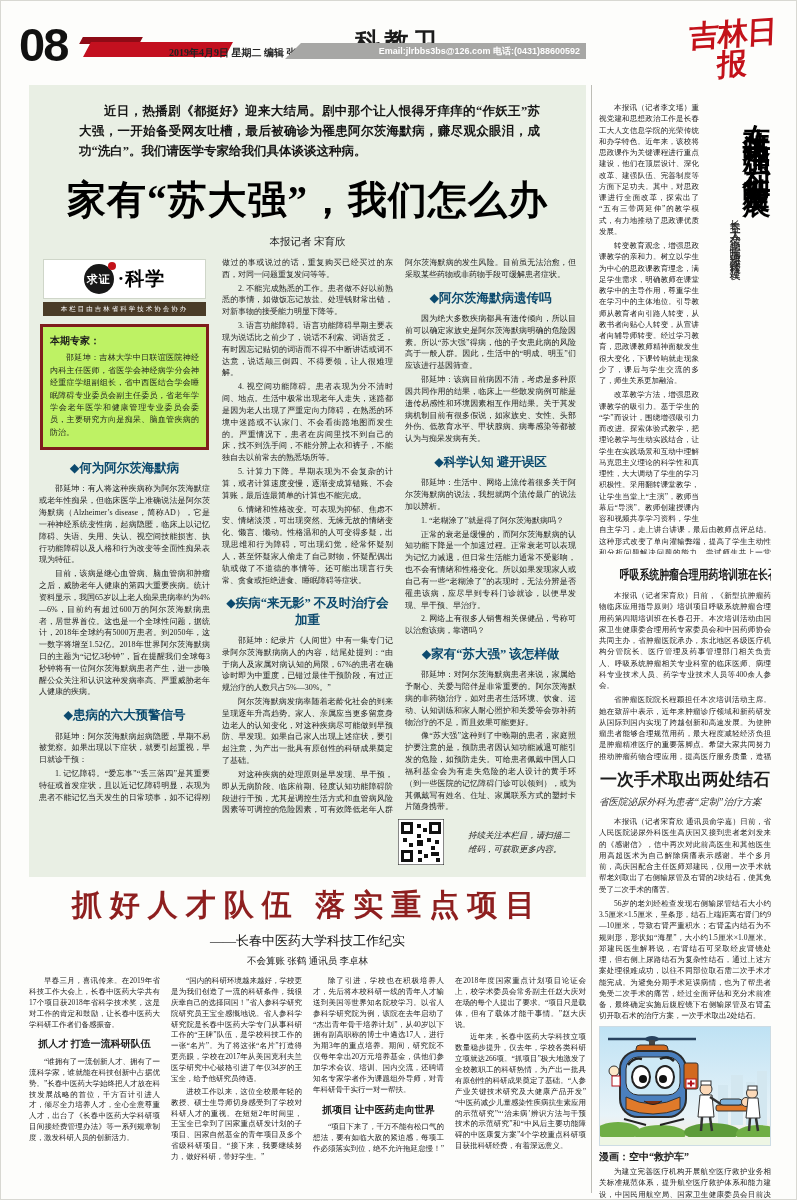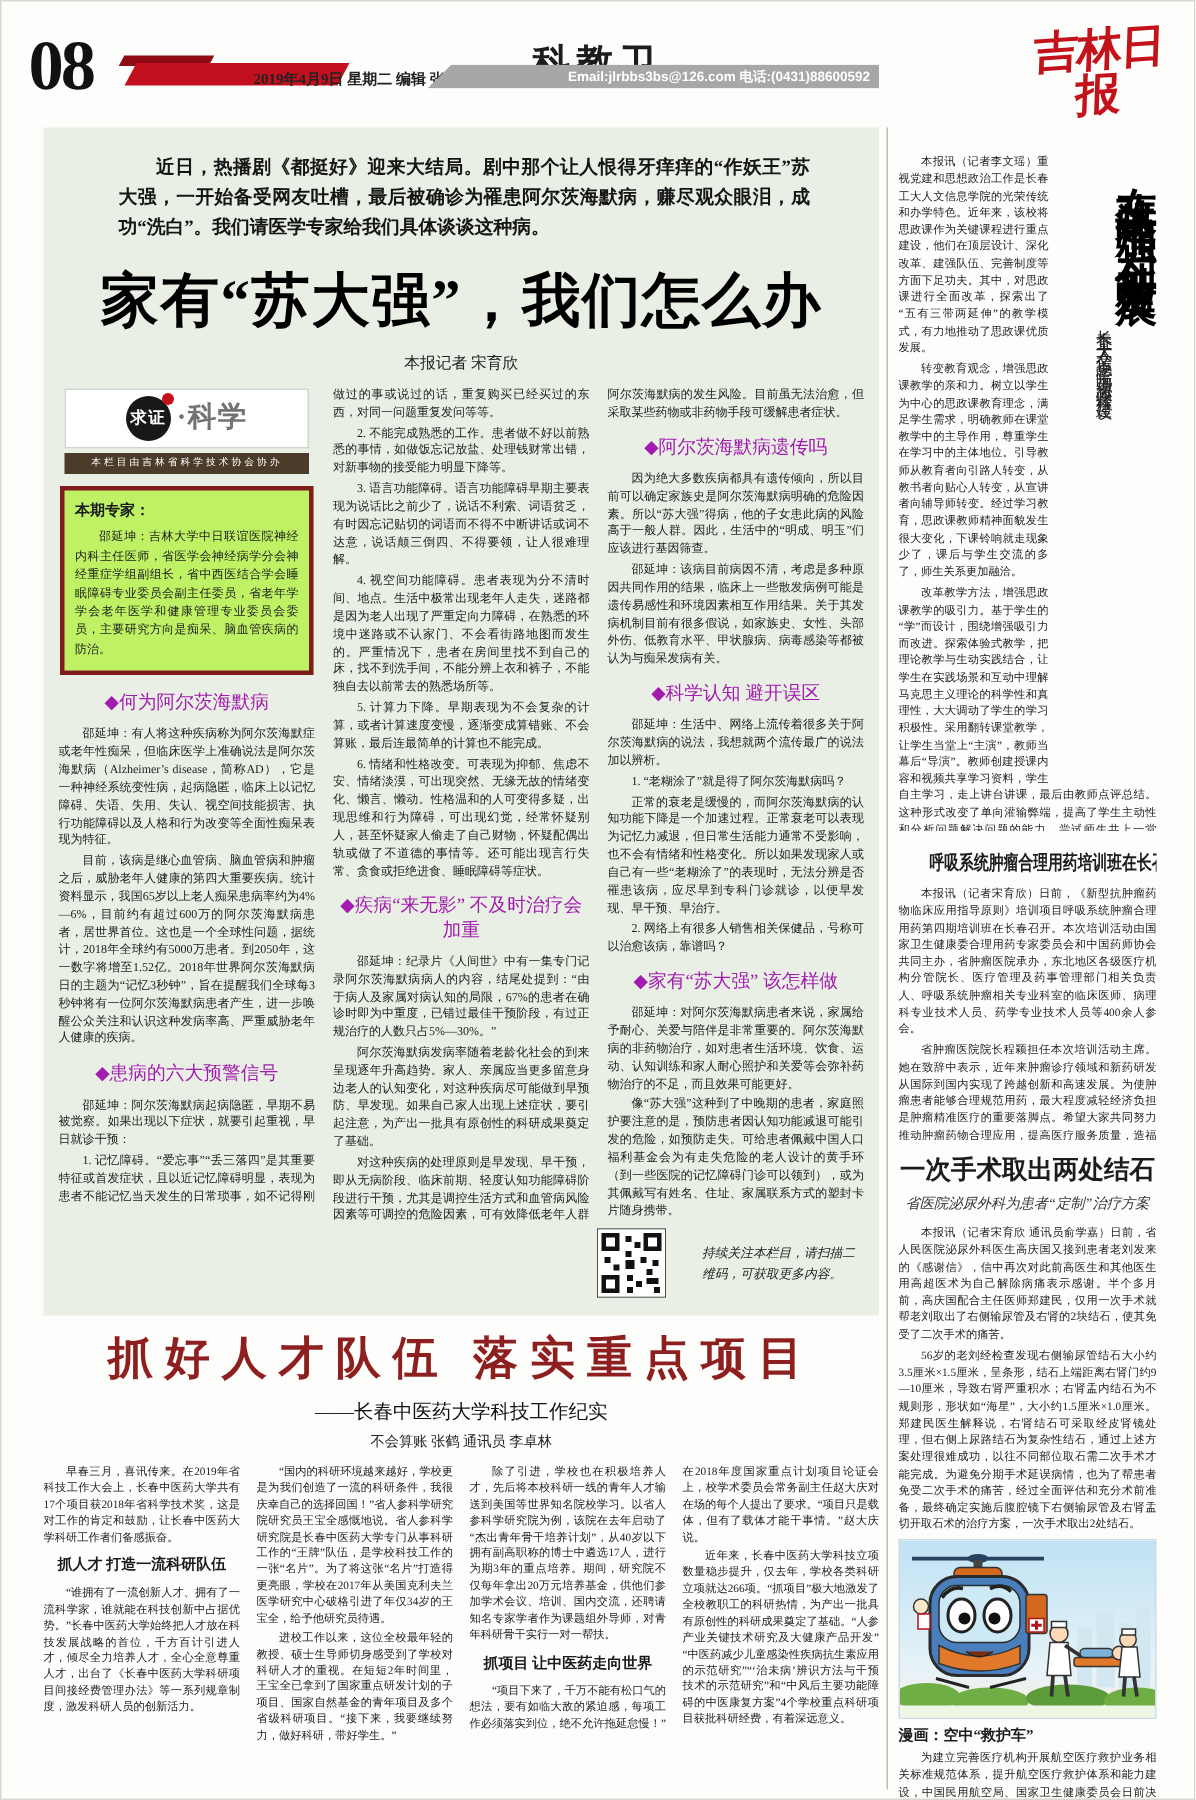--- a/index.html
+++ b/index.html
@@ -1,48 +1,48 @@
 <!DOCTYPE html>
 <html lang="zh"><head>
 <meta charset="utf-8">
 <style>
   html,body{margin:0;padding:0;background:#f2f2ee;}
   .page{position:relative;width:797px;height:1200px;background:#fdfdfb;margin:0 auto;
         font-family:"Liberation Serif","DejaVu Serif",serif;color:#1c1c1c;overflow:hidden;
         border:1px solid #d8d8d2;box-sizing:border-box;}
   
-  .pg-num{position:absolute;left:18px;top:16px;font-family:Liberation Serif, serif;
+  .pg-num{position:absolute;left:18px;top:16px;font-family:Liberation Sans, sans-serif;
           font-size:47px;font-weight:800;letter-spacing:-2px;color:#111;}
   .redflag{position:absolute;left:86px;top:41px;width:142px;height:15px;background:#c3101f;
            transform:skewX(-28deg);}
   .redflag2{position:absolute;left:80px;top:36px;width:60px;height:7px;background:#8e0b16;
            transform:skewX(-28deg);}
   .dateline{position:absolute;left:168px;top:45px;font-size:10px;font-weight:700;color:#222;white-space:nowrap;}
   .section-title{position:absolute;left:0;right:0;top:24px;text-align:center;font-size:25px;font-weight:800;letter-spacing:4px;}
   .graybar{position:absolute;left:284px;top:42px;width:301px;height:16px;background:#a7a7a5;
            clip-path:polygon(16px 0,100% 0,100% 100%,0 100%);display:flex;align-items:center;justify-content:flex-end;}
   .graybar span{font-family:"Liberation Sans","DejaVu Sans",sans-serif;font-size:9px;color:#fff;font-weight:700;padding-right:6px;white-space:nowrap;}
   .masthead{position:absolute;right:10px;top:18px;width:108px;font-size:30px;line-height:1.0;font-weight:900;
             color:#c3121a;transform:rotate(-4deg) skewX(-6deg);text-align:center;letter-spacing:-1px;}
   
   .feature{position:absolute;left:28px;top:84px;width:557px;height:792px;background:#e9efe4;box-sizing:border-box;padding:8px 10px;}
   .f-intro{margin:8px 36px 0 40px;font-size:12.5px;font-weight:700;line-height:1.6;text-align:justify;text-indent:2em;color:#151515;}
   .f-title{margin-top:12px;text-align:center;font-size:39px;font-weight:900;letter-spacing:1px;color:#000;}
   .f-byline{text-align:center;font-size:10.5px;margin-top:8px;color:#222;}
   .f-cols{margin-top:8px;height:586px;column-count:3;column-gap:12px;font-size:8px;line-height:1.48;
           text-align:justify;overflow:hidden;}
-  .f-cols [data-kind="heading"]{color:#a21caf;font-weight:400;font-size:12.5px;text-align:center;
+  .f-cols [data-kind="heading"]{color:#0c4a6e;font-weight:700;font-size:12.5px;text-align:center;
           margin:9px 0 7px;text-indent:0;break-after:avoid;line-height:1.3;}
   .f-cols [data-kind="para"]{text-indent:2em;margin:0 0 2px;}
   .logo-blk{break-inside:avoid;text-align:center;margin:2px 4px 8px;}
   .logo-row{display:flex;align-items:center;justify-content:center;gap:4px;background:#fff;padding:4px 6px;border:1px solid #cfd6c9;}
   .seal{position:relative;width:30px;height:30px;border-radius:50%;background:#181818;color:#fff;
         display:flex;align-items:center;justify-content:center;font-size:11px;font-weight:700;letter-spacing:1px;flex:0 0 auto;}
   .seal-dot{position:absolute;right:-2px;top:-2px;width:8px;height:8px;border-radius:50%;background:#c3121a;}
-  .logo-name{color:#737373;font-size:19px;font-weight:900;letter-spacing:1px;}
+  .logo-name{color:#000000;font-size:19px;font-weight:900;letter-spacing:1px;}
   .logo-tag{margin-top:3px;background:#4a3c28;color:#fff;font-size:6.5px;letter-spacing:2px;padding:2px 3px;}
   .expert{break-inside:avoid;border:3px solid #7f1d1d;background:#bef264;padding:7px 7px 8px;margin:4px 1px 10px;}
   .expert-label{font-size:10px;font-weight:800;margin-bottom:4px;}
   .expert-body{font-size:8px;line-height:1.55;text-indent:2em;text-align:justify;}
   .qr-abs{position:absolute;right:12px;bottom:12px;width:176px;display:flex;gap:24px;align-items:center;background:#e9efe4;padding-top:4px;}
   .qr-box{flex:0 0 auto;}
   .qr-cap{font-size:8.5px;line-height:1.7;color:#222;font-style:italic;}
   
   .vdiv{position:absolute;left:590px;top:84px;width:1px;height:1108px;background:#bdbdb6;}
   
@@ -50,21 +50,21 @@
   .improve{height:452px;overflow:hidden;margin-top:17px;}
   .vert-blk{float:right;width:66px;height:418px;margin-left:6px;display:flex;flex-direction:row;justify-content:flex-end;}
   .vert-sub{writing-mode:vertical-rl;font-size:11px;letter-spacing:3px;margin-top:108px;color:#222;width:22px;line-height:1;}
   .vert-title{writing-mode:vertical-rl;font-size:28px;font-weight:900;letter-spacing:5px;line-height:1.1;color:#000;}
   .sp{font-size:7.5px;line-height:1.5;text-align:justify;text-indent:2em;margin:0 0 3px;}
   .train{margin-top:10px;height:196px;overflow:hidden;}
   .train-title{font-size:13px;font-weight:900;white-space:nowrap;transform:scaleX(0.76);transform-origin:center;
                text-align:center;margin:2px 0 6px;}
   .surgery{margin-top:8px;height:252px;overflow:hidden;}
   .surg-title{font-size:17px;font-weight:900;text-align:center;white-space:nowrap;letter-spacing:0;}
-  .surg-sub{font-size:9.5px;text-align:center;margin:5px 0 7px;color:#333;font-style:italic;white-space:nowrap;}
+  .surg-sub{font-size:9.5px;text-align:left;margin:5px 0 7px;color:#333;font-style:italic;white-space:nowrap;}
   .cartoon{margin-top:6px;}
   .cartoon svg{display:block;border:1px solid #cddce4;}
   .cap-title{font-size:10px;font-weight:800;margin-top:4px;}
   .cap-text{font-size:7.5px;line-height:1.5;text-align:justify;text-indent:2em;margin-top:2px;}
   .credit{font-size:7.5px;text-align:right;margin-top:2px;}
   
   .bottom{position:absolute;left:28px;top:884px;width:557px;height:310px;overflow:hidden;}
   .b-title{text-align:center;font-size:30px;font-weight:800;color:#8e1f1f;letter-spacing:8px;}
   .b-sub{text-align:center;font-size:13px;margin-top:6px;color:#111;}
   .b-byline{text-align:center;font-size:9.5px;margin-top:5px;color:#222;}

